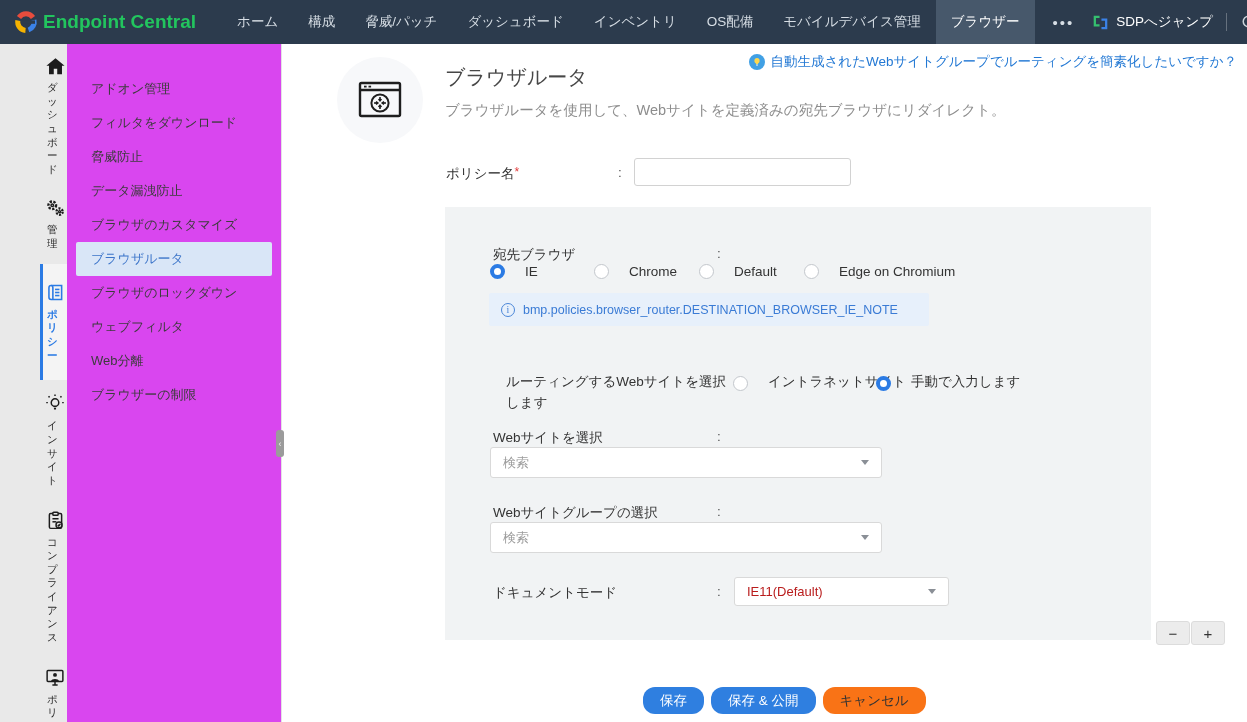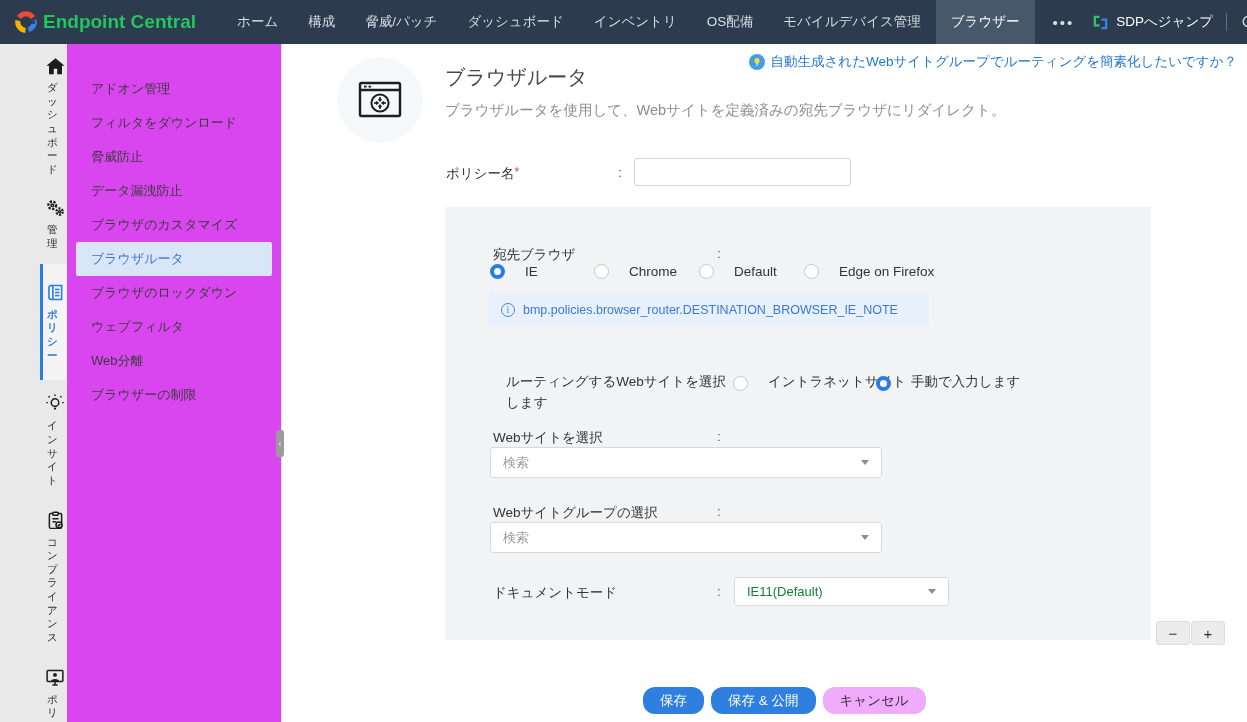--- a/index.html
+++ b/index.html
@@ -76,34 +76,34 @@
     background:#e7f0fb; display:flex; align-items:center; gap:8px; padding:0 12px;
     border-radius:2px; }
   .note-i { width:14px; height:14px; border-radius:50%; border:1px solid #4a86d8;
     color:#4a86d8; font-size:10px; line-height:12px; text-align:center;
     font-family:"Liberation Serif",serif; flex:0 0 auto; }
   .note-text { font-size:12.5px; color:#3a7bd5; }
 
   .dropdown { position:absolute; background:#fff; border:1px solid #d9d9d9; border-radius:3px;
     display:flex; align-items:center; padding:0 12px; cursor:pointer; }
   .dd-text { font-size:13px; color:#9a9a9a; flex:1; }
-  .dd-text.value { color:#15803d; }
+  .dd-text.value { color:#b91c1c; }
   .caret { width:0; height:0; border-left:4.5px solid transparent;
     border-right:4.5px solid transparent; border-top:5.5px solid #8a8f96; }
 
   .stepper { position:absolute; left:874px; top:577px; display:flex; gap:1px; }
   .step-btn { width:34px; height:24px; background:#ececec; border:1px solid #dcdcdc;
     border-radius:3px; font-size:15px; color:#333; display:flex; align-items:center;
     justify-content:center; cursor:pointer; }
 
   .actions { position:absolute; left:361px; top:643px; display:flex; gap:7px; }
   .btn { height:27px; padding:0 17px; font-size:13.5px; display:flex; align-items:center;
     justify-content:center; border-radius:12px; cursor:pointer; white-space:nowrap; }
   .btn.primary { background:#2f7fe0; color:#fff; }
-  .btn.plain { background:#f0abfc; color:#333; }
+  .btn.plain { background:#f97316; color:#333; }
 
   svg { display:block; }
 </style>
 </head>
 <body>
 
 <div class="navbar">
   <div class="brand">
     <span>
       <svg width="24" height="24" viewBox="0 0 24 24" fill="none">
@@ -279,21 +279,21 @@
     <div class="radio-row" style="left:149px; top:57px;">
       <span class="radio"></span>
       <span class="radio-lbl">Chrome</span>
     </div>
     <div class="radio-row" style="left:254px; top:57px;">
       <span class="radio"></span>
       <span class="radio-lbl">Default</span>
     </div>
     <div class="radio-row" style="left:359px; top:57px;">
       <span class="radio"></span>
-      <span class="radio-lbl">Edge on Firefox</span>
+      <span class="radio-lbl">Edge on Chromium</span>
     </div>
 
     <div class="note">
       <span class="note-i">i</span>
       <span class="note-text">bmp.policies.browser_router.DESTINATION_BROWSER_IE_NOTE</span>
     </div>
 
     <div class="p-lbl" style="left:45px; top:165px; width:232px; line-height:1.55;margin-left:16px;">ルーティングするWebサイトを選択します</div>
     <div class="p-colon" style="top:168px;">:</div>
     <div class="radio-row" style="left:288px; top:166px;">

